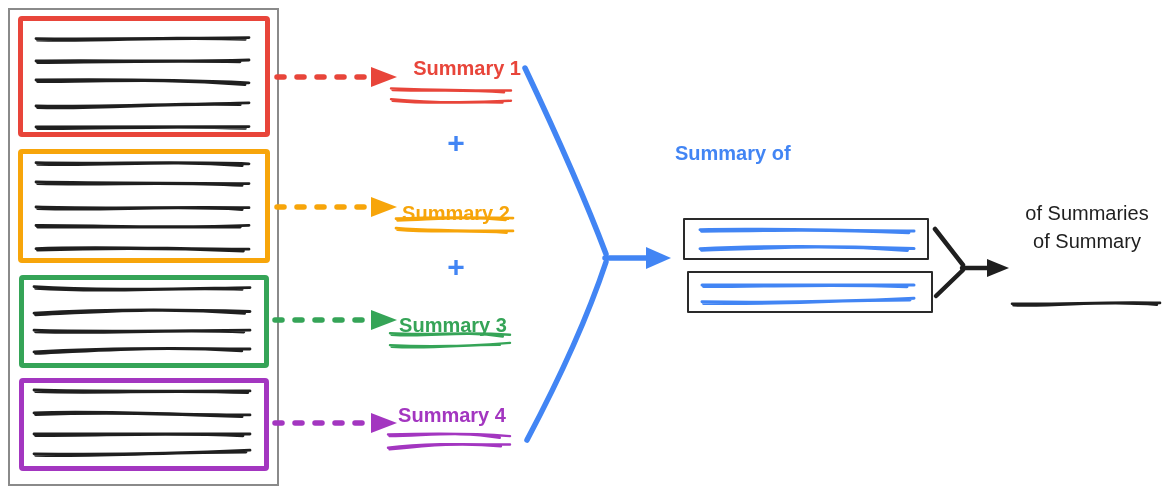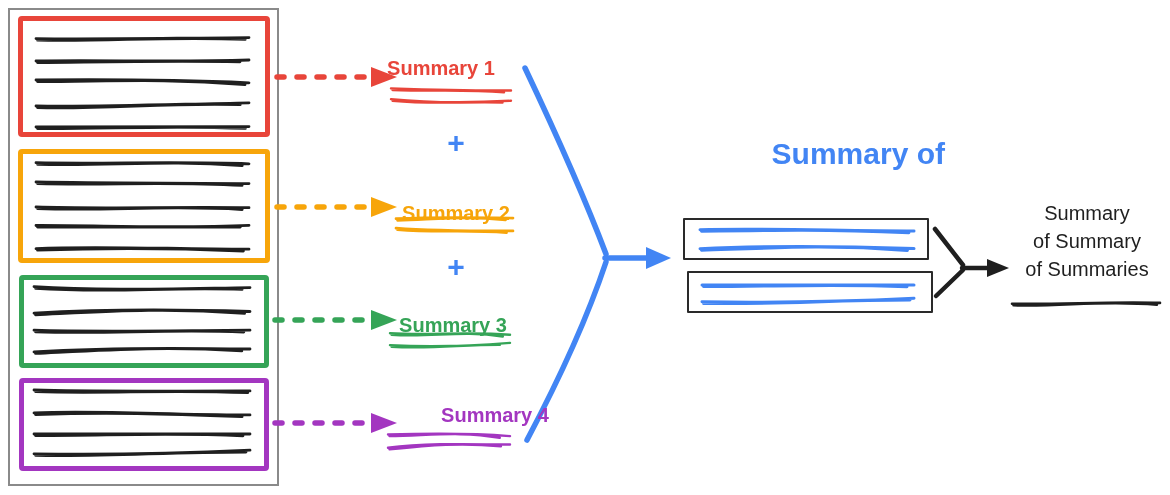--- a/index.html
+++ b/index.html
@@ -40,33 +40,33 @@
   .sbox-1{left:683px;top:218px;width:246px;height:42px;}
   .sbox-2{left:687px;top:271px;width:246px;height:42px;}
   
   .overlay{position:absolute;left:0;top:0;pointer-events:none;}
   
   .s-label{
     position:absolute;width:122px;text-align:center;
     font-size:20px;font-weight:600;letter-spacing:0;
     white-space:nowrap;
   }
-  .s1{left:380px;top:57px; color:var(--red);}
+  .s1{left:399px;top:57px; color:var(--red);text-align:right;}
   .s2{left:395px;top:202px;color:var(--yellow);}
   .s3{left:392px;top:314px;color:var(--green);}
-  .s4{left:391px;top:404px;color:var(--purple);margin-left:43px;}
+  .s4{left:391px;top:404px;color:var(--purple);}
   .plus{
     position:absolute;width:28px;text-align:center;
     font-size:30px;font-weight:700;color:var(--blue);
   }
   .plus-1{left:442px;top:126px;}
   .plus-2{left:442px;top:250px;}
   .sos-title{
     position:absolute;left:675px;top:133px;width:270px;
-    text-align:right;font-size:30px;font-weight:700;
+    text-align:left;font-size:20px;font-weight:700;
     line-height:41px;color:var(--blue);
   }
   .sos-title span{display:block;}
   .final-label{
     position:absolute;left:1008px;top:199px;width:158px;
     text-align:center;font-size:20px;font-weight:500;
     line-height:28px;color:var(--ink);
   }
   .final-label span{display:block;}
 </style>
@@ -178,18 +178,17 @@
   <div class="s-label s4">Summary 4</div>
 
   <div class="plus plus-1">+</div>
   <div class="plus plus-2">+</div>
 
   <div class="sos-title">
     <span>Summary of</span>
   </div>
 
   <div class="final-label">
-    <span>Summary</span>
+    <span>of Summaries</span>
     <span>of Summary</span>
-    <span>of Summaries</span>
   </div>
 
 </div>
 
 </body></html>

